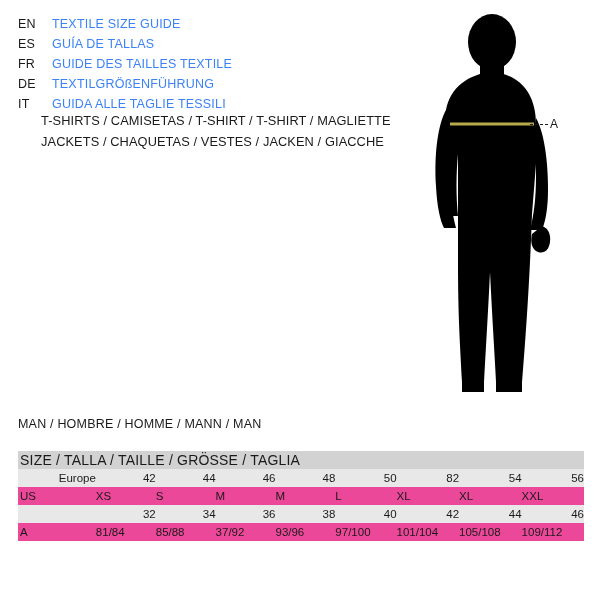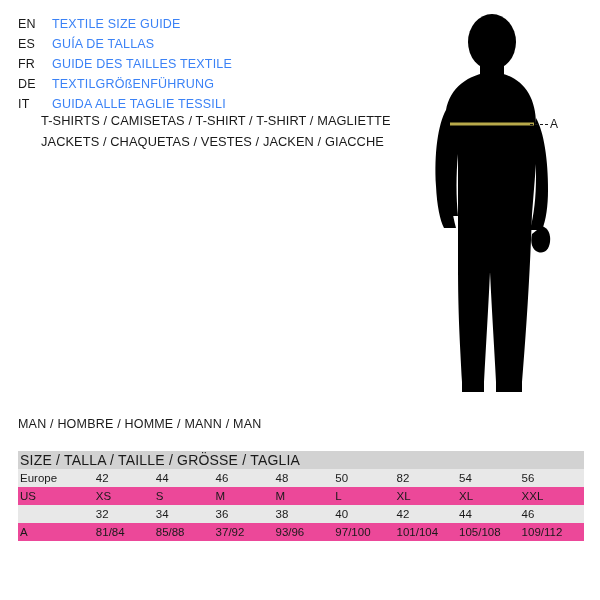--- a/index.html
+++ b/index.html
@@ -113,20 +113,21 @@
     vertical-align: middle;
     white-space: nowrap;
   }
   .row-header td {
     background: #d2d2d2;
     font-size: 14px;
     letter-spacing: 0.2px;
   }
   .row-shade td {
     background: #e8e8e8;
+    text-align: right;
   }
   .row-plain td {
     background: #ec4899;
   }
   .col-label {
     width: 86px;
     padding-left: 2px !important;
   }
   .cell {
     width: 68px;

